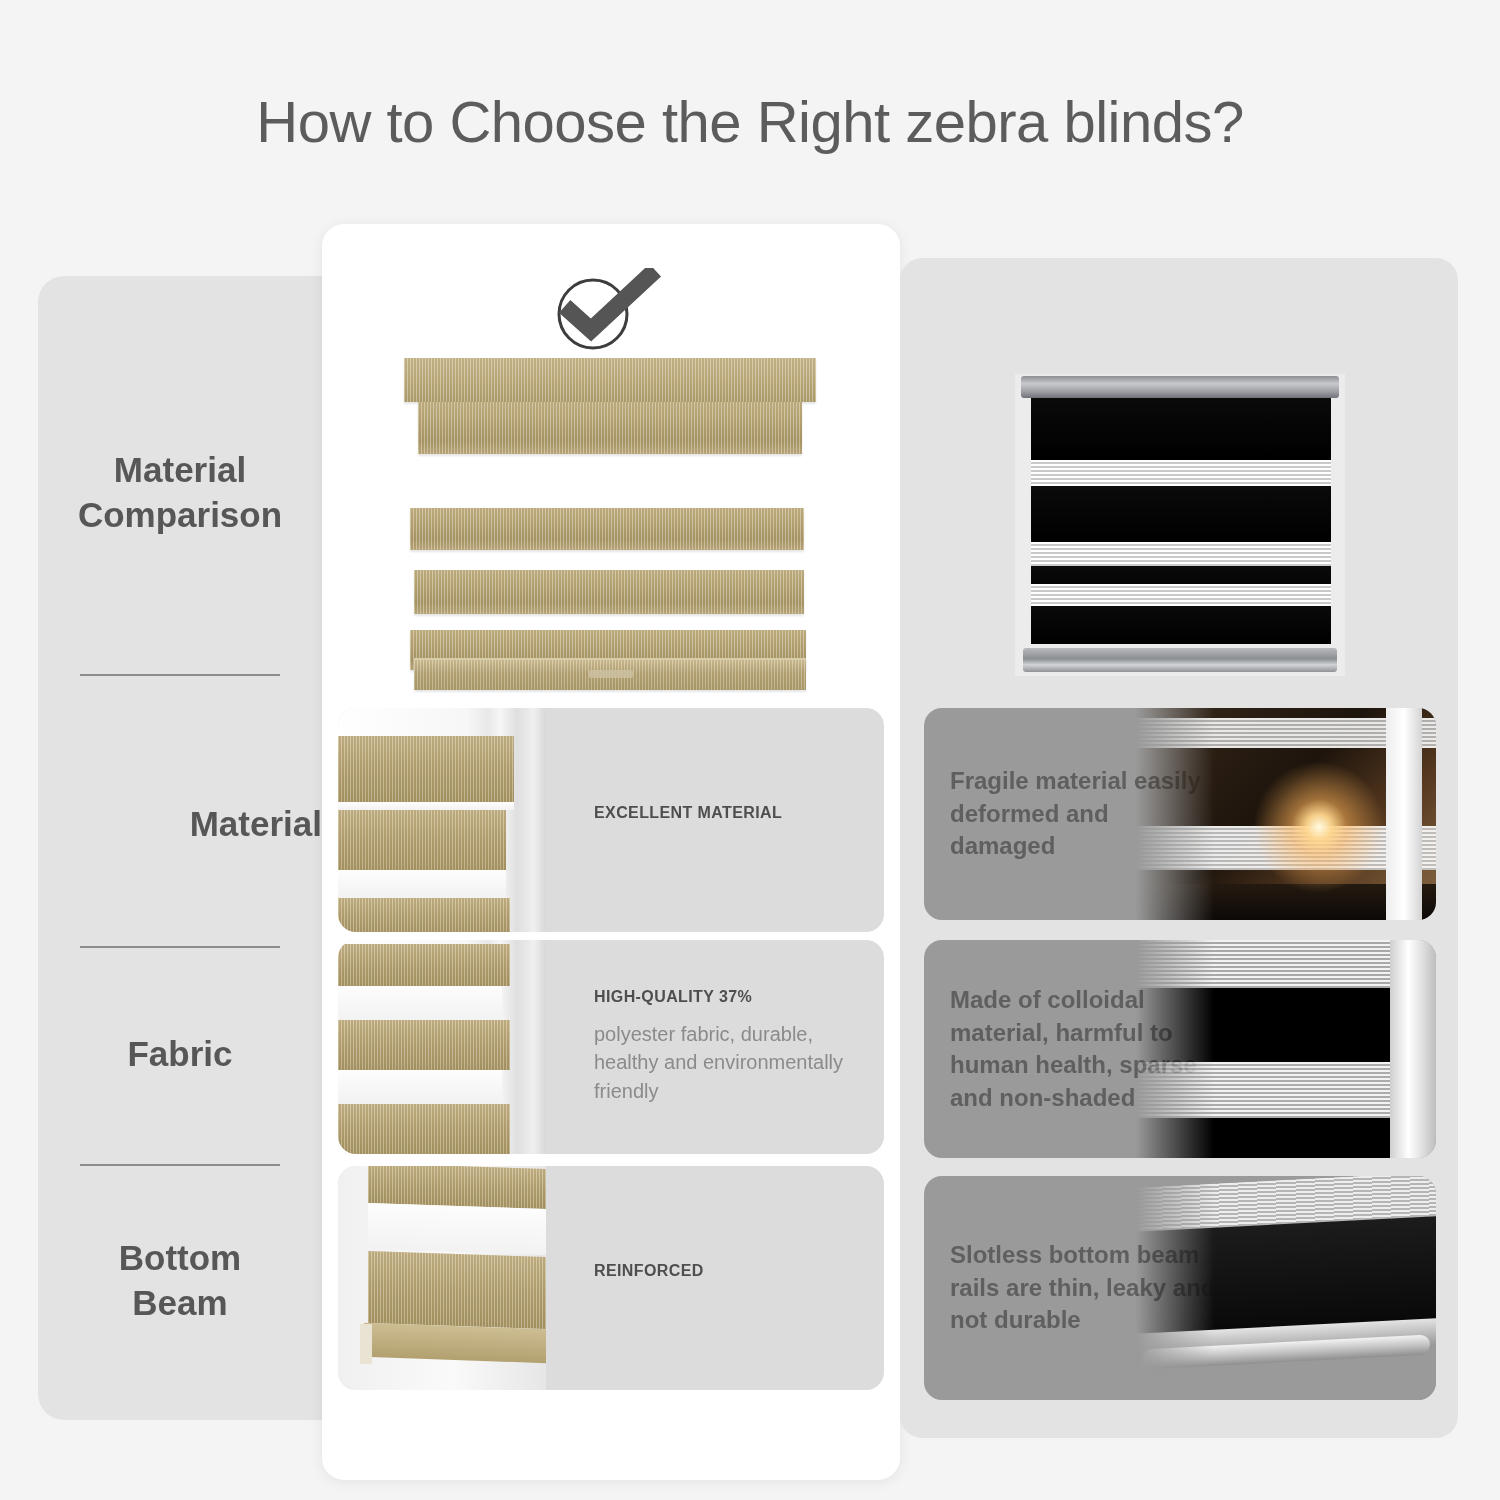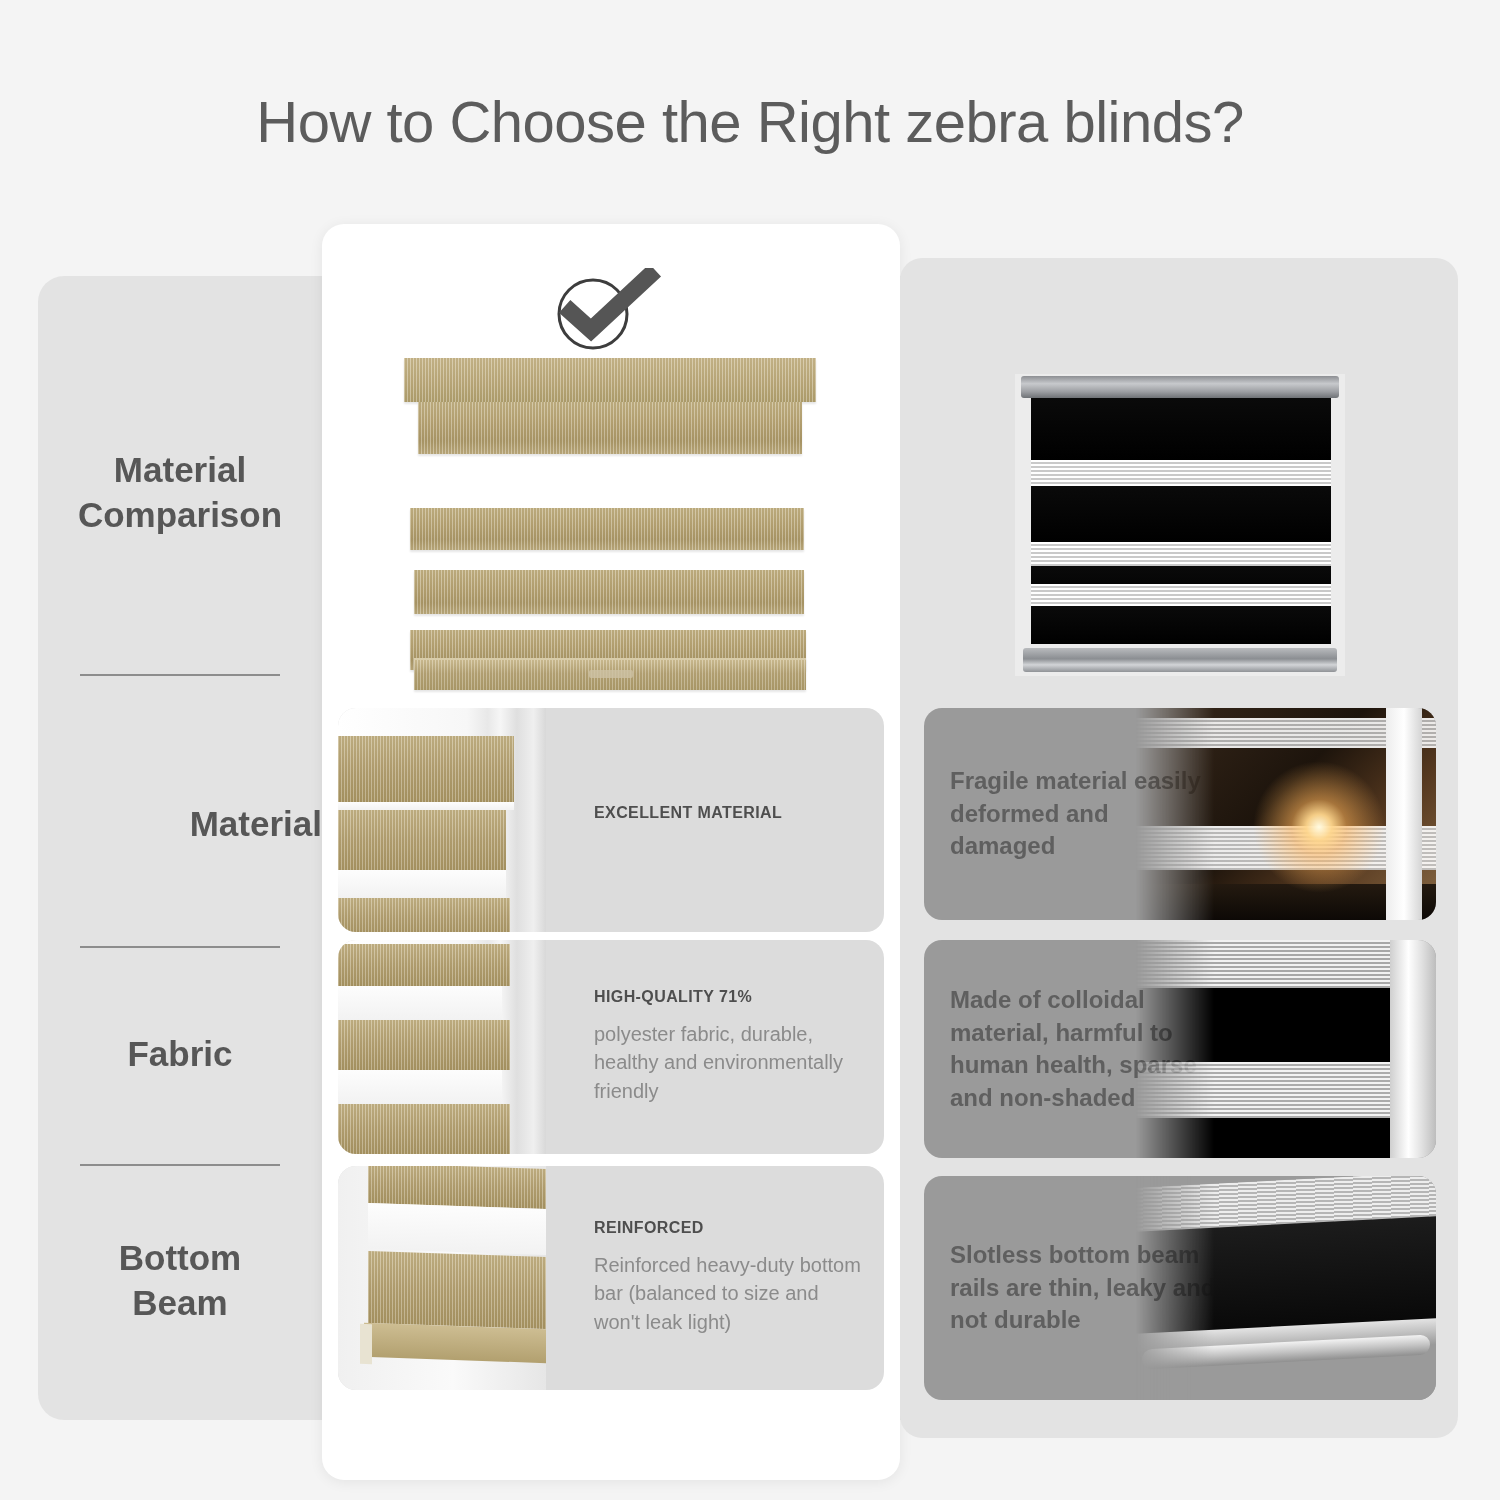--- a/index.html
+++ b/index.html
@@ -364,21 +364,21 @@
 <div class="good-feature" style="top:940px; height:214px;">
   <div class="photo">
     <div class="frame-bg"></div>
     <div class="photo-slat" style="top:4px;   height:42px; width:172px;"></div>
     <div class="photo-gap" style="top:46px;  height:34px; width:164px;"></div>
     <div class="photo-slat" style="top:80px;  height:50px; width:172px;"></div>
     <div class="photo-gap" style="top:130px; height:34px; width:164px;"></div>
     <div class="photo-slat" style="top:164px; height:50px; width:172px;"></div>
   </div>
   <div class="copy">
-    <div class="feature-title">HIGH-QUALITY 71%</div>
+    <div class="feature-title">HIGH-QUALITY 37%</div>
     <div class="feature-body">polyester fabric, durable, healthy and environmentally friendly</div>
   </div>
 </div>
 
 <div class="bad-feature" style="top:940px; height:218px;">
   <div class="copy">
     <div class="bad-text">Made of colloidal material, harmful to human health, sparse and non-shaded</div>
   </div>
   <div class="bad-photo">
     <div style="position:absolute; inset:0; background:#0c0c0c;"></div>
@@ -395,21 +395,20 @@
     <div class="frame-bg" style="background:linear-gradient(90deg,#f0f0f0 0%,#fafafa 55%,#e6e6e6 100%);"></div>
     <div class="photo-slat" style="left:30px; top:0px;   height:40px; width:178px; transform:skewY(2deg);"></div>
     <div class="photo-gap" style="left:30px; top:40px;  height:46px; width:178px; transform:skewY(2deg);"></div>
     <div class="photo-slat" style="left:30px; top:88px;  height:72px; width:178px; transform:skewY(2deg);"></div>
     <div class="photo-slat" style="left:26px; top:160px; height:34px; width:182px; transform:skewY(2deg);
          background:linear-gradient(180deg,#cdbd92,#b2a06f);"></div>
     <div style="position:absolute; left:22px; top:158px; width:12px; height:40px; background:#e8e3d2; transform:skewY(2deg);"></div>
   </div>
   <div class="copy">
     <div class="feature-title">REINFORCED</div>
-    <div class="feature-body">Reinforced heavy-duty bottom bar (balanced to size and won't leak light)</div>
   </div>
 </div>
 
 <div class="bad-feature" style="top:1176px; height:224px;">
   <div class="copy">
     <div class="bad-text">Slotless bottom beam rails are thin, leaky and not durable</div>
   </div>
   <div class="bad-photo">
     <div style="position:absolute; inset:0; background:#9a9a9a;"></div>
     <div style="position:absolute; left:0; top:4px; width:100%; height:44px; background:repeating-linear-gradient(180deg,#ededed 0 2px,#b5b5b5 2px 4px); transform:skewY(-3deg);"></div>

